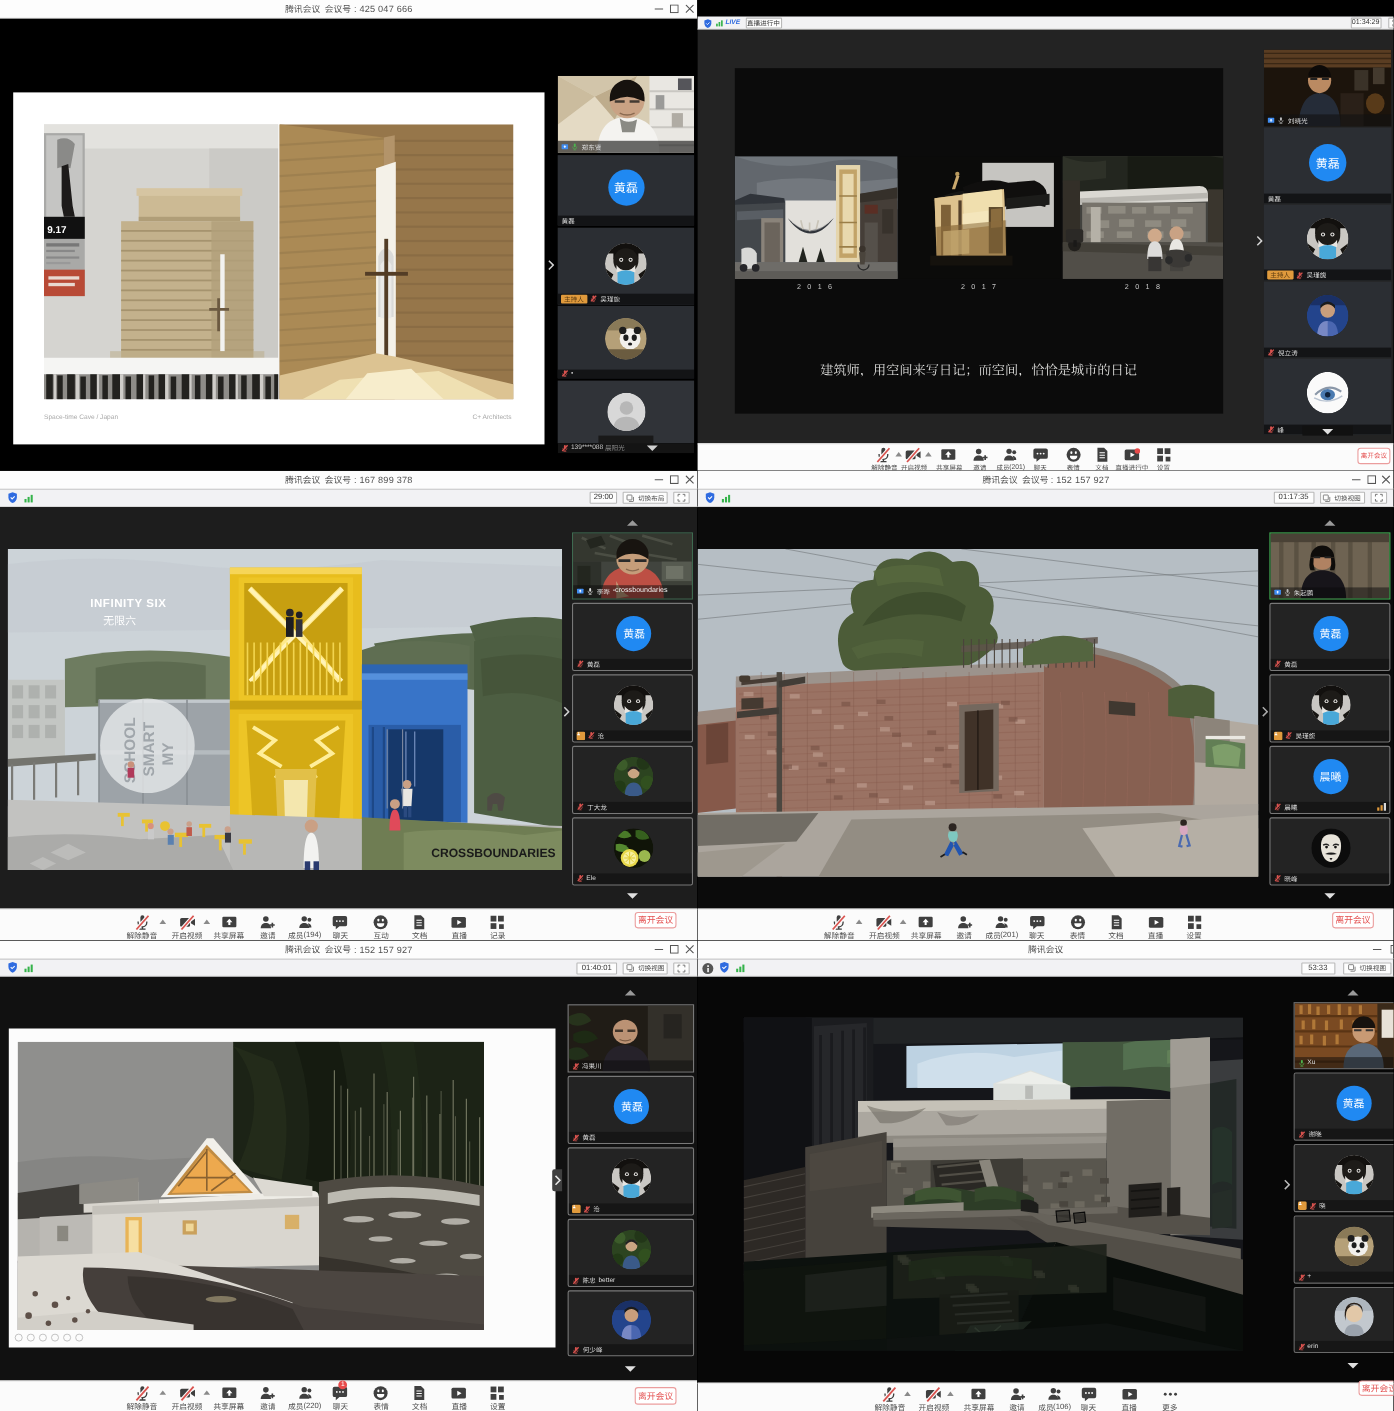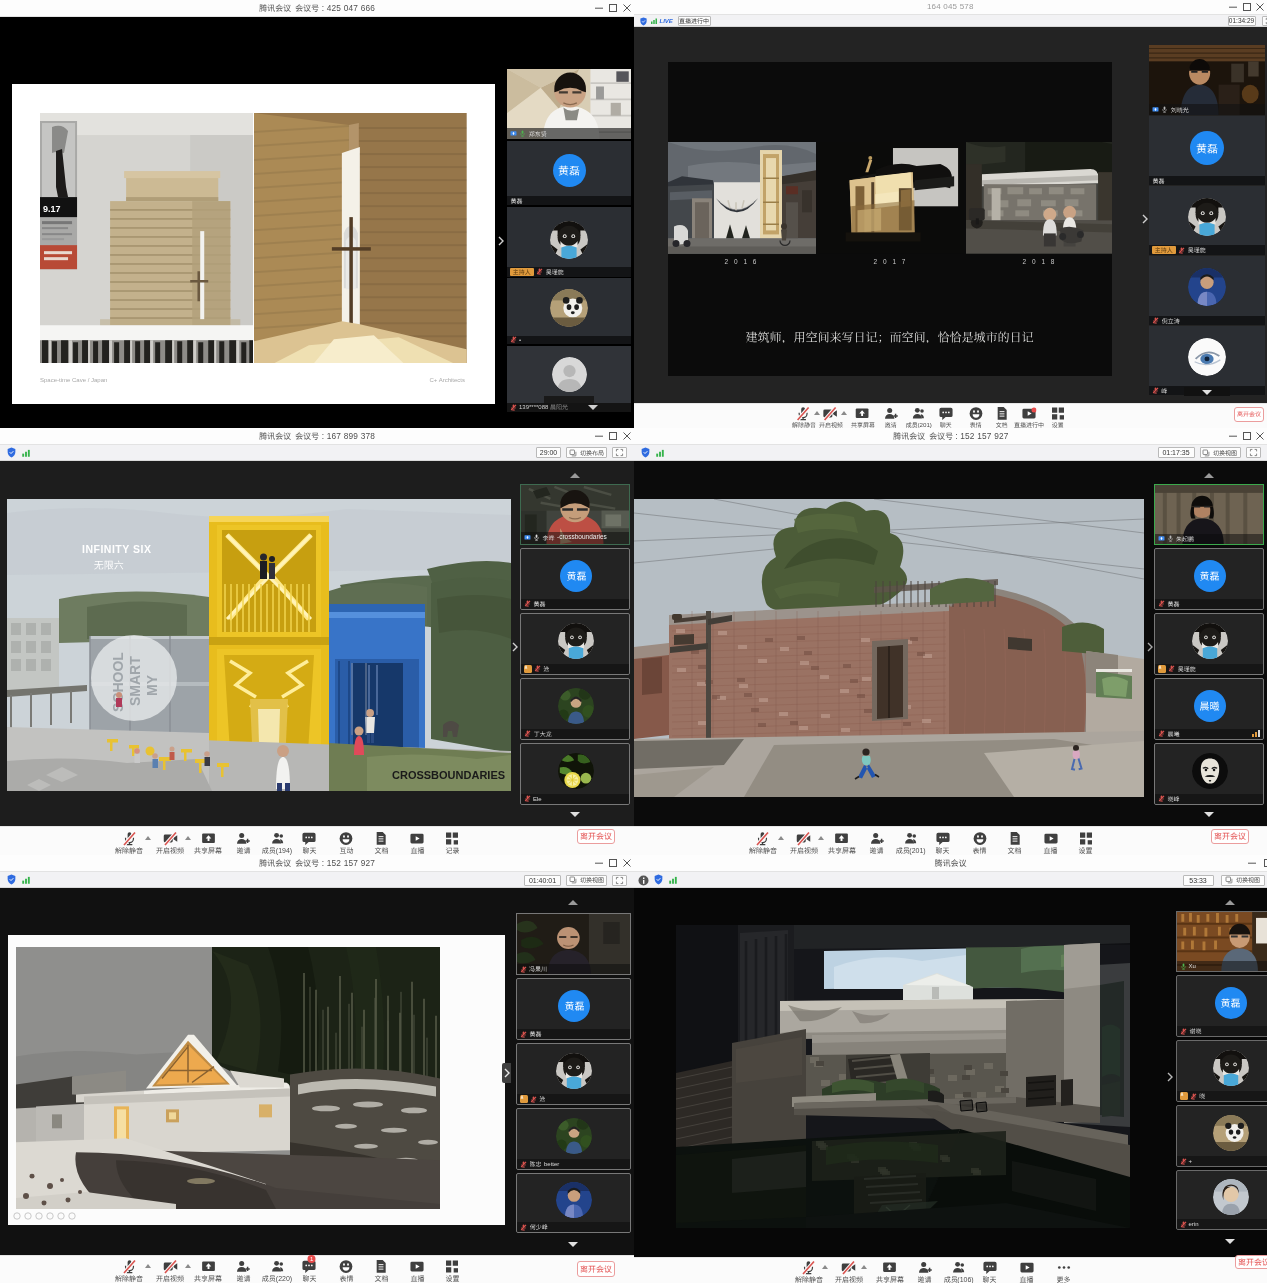--- a/index.html
+++ b/index.html
@@ -512,40 +512,20 @@
           <svg style="width:18.0px;height:6px;" viewBox="0 0 3000 1000" fill="#8f8f8f">
             <use href="#n6668" x="0"></use>
             <use href="#n9633" x="1000"></use>
             <use href="#n5149" x="2000"></use>
           </svg>
         </div>
       </div>
       <div style="position:absolute;left:588px;top:404.5px;width:0;height:0;border-left:5px solid transparent;border-right:5px solid transparent;border-top:5px solid #cfcfcf"></div>
     </div>
     <div class="panel" style="left:633.5px;top:0px">
-      <div class="tbar" style="height:15px">
-        <div class="tbtxt" style="height:14px">
-          <span style="font-size:8px;line-height:1;color:#9a9a9a;white-space:nowrap">164 045 578</span>
-        </div>
-        <div class="wbtn" style="left:592px;width:14px">
-          <svg width="8" height="8">
-            <path d="M0 4.2h8" stroke="#555" stroke-width="1"></path>
-          </svg>
-        </div>
-        <div class="wbtn" style="left:606px;width:14px">
-          <svg width="8" height="8">
-            <rect x="0.5" y="0.5" width="7" height="7" fill="none" stroke="#555" stroke-width="1"></rect>
-          </svg>
-        </div>
-        <div class="wbtn" style="left:619.5px;width:14px">
-          <svg width="8" height="8">
-            <path d="M0.5 0.5l7 7M7.5 0.5l-7 7" stroke="#555" stroke-width="1"></path>
-          </svg>
-        </div>
-      </div>
       <div class="sbar" style="top:15px;height:12px">
         <svg style="position:absolute;left:5px;top:1.5px;color:" width="9" height="9">
           <use href="#i-shield"></use>
         </svg>
         <svg style="position:absolute;left:16px;top:2px;color:" width="8" height="8">
           <use href="#i-bars"></use>
         </svg>
         <div style="position:absolute;left:26px;top:2.8px;font-size:6px;font-weight:bold;color:#2f6be0;font-style:italic">LIVE</div>
         <div class="box" style="left:44px;top:0.5px;width:33px;height:10.5px">
           <svg style="width:30.0px;height:6px;" viewBox="0 0 5000 1000" fill="#333">

